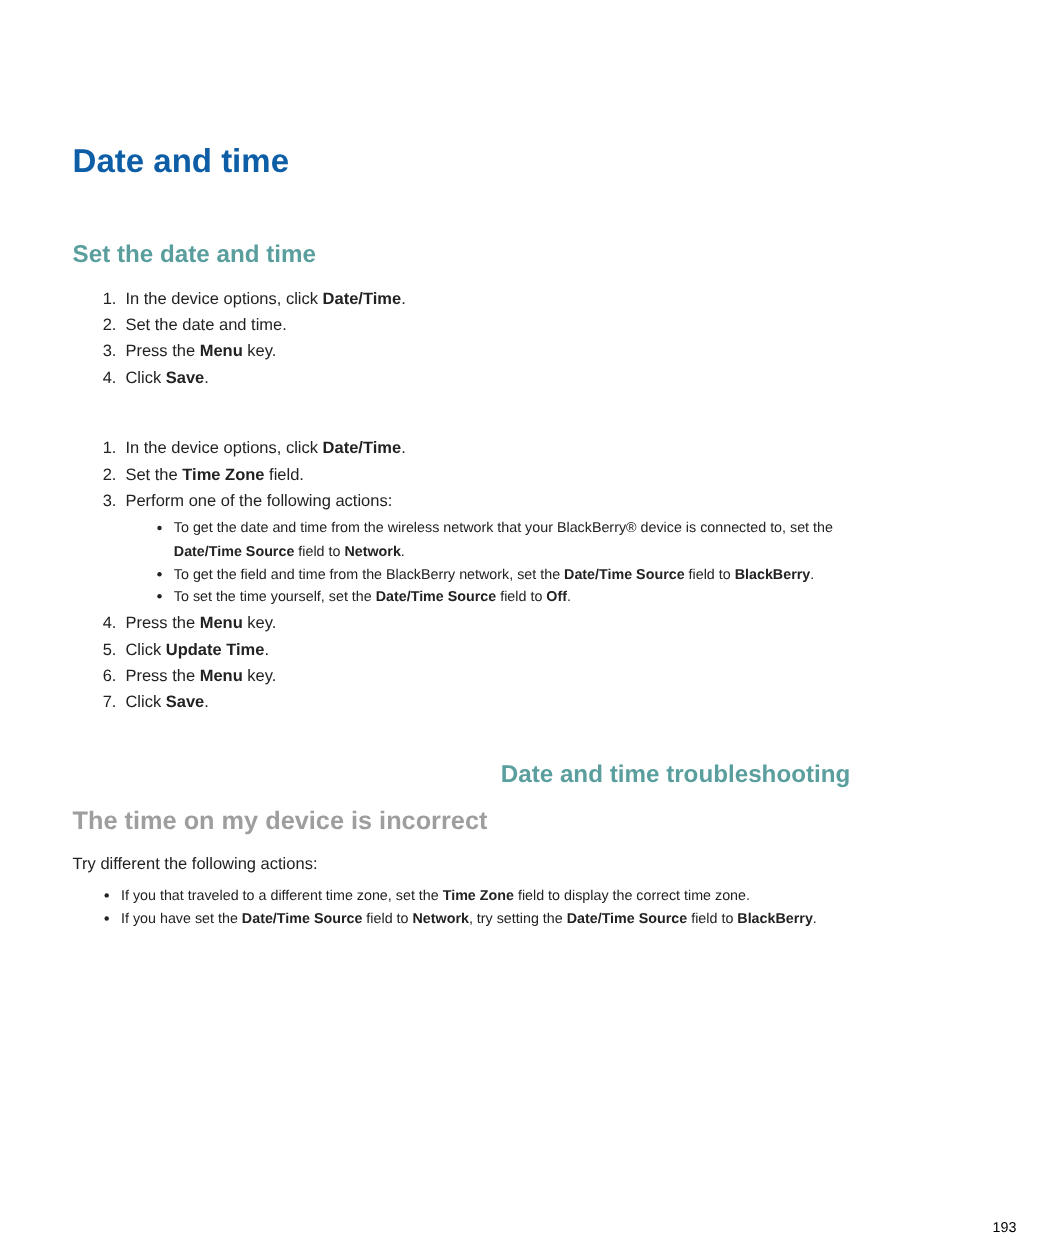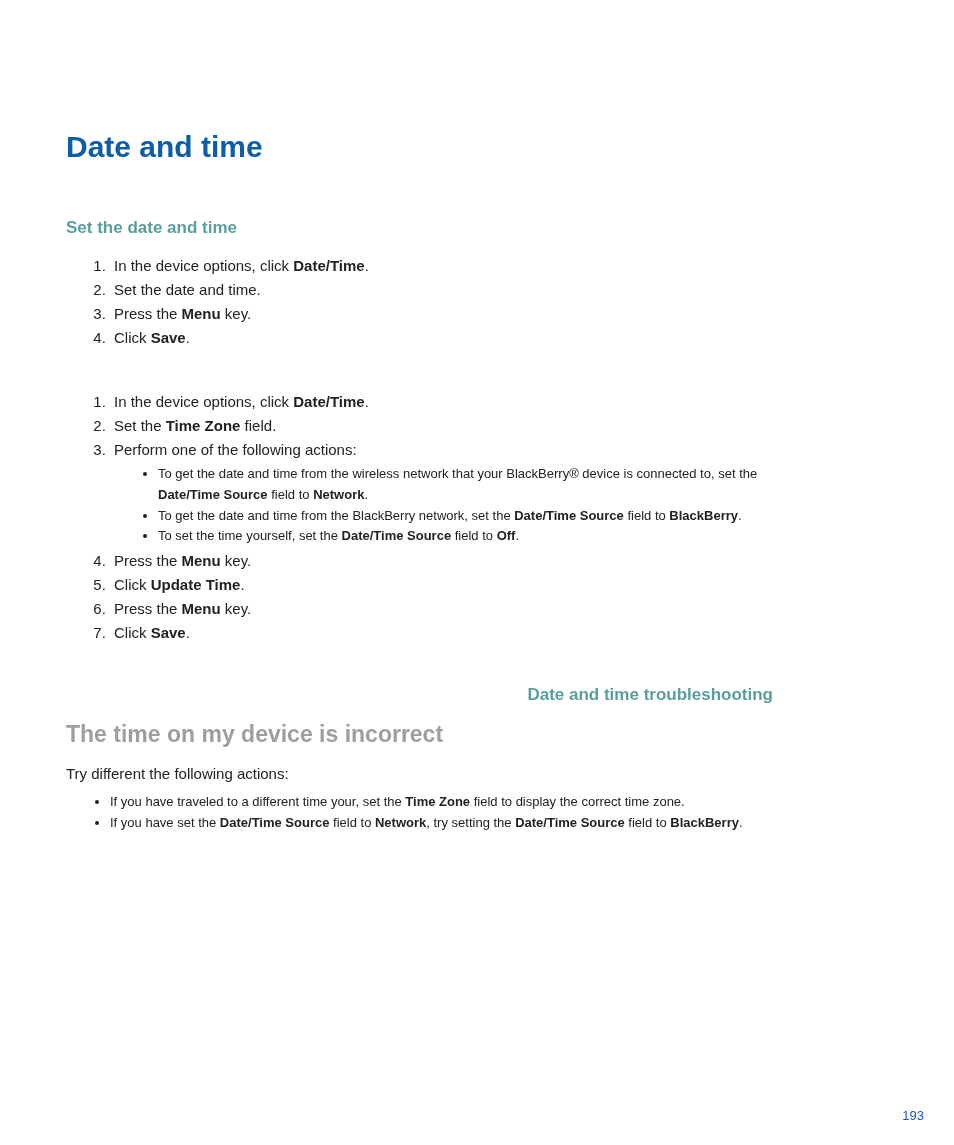--- a/index.html
+++ b/index.html
@@ -18,21 +18,21 @@
     padding: 130px 66px 40px 66px;
     width: 839px;
   }
   h1.title {
     font-size: 30px;
     font-weight: 700;
     color: #0d5ea6;
     margin: 0 0 54px 0;
   }
   h2.section {
-    font-size: 17px;
+    font-size: 22px;
     font-weight: 700;
     color: #5a9e9e;
     margin: 0 0 16px 0;
   }
   h3.subsection {
     font-size: 23px;
     font-weight: 700;
     color: #9e9e9e;
     margin: 0 0 14px 0;
   }
@@ -58,21 +58,21 @@
     font-size: 15px;
     margin: 0 0 6px 0;
     line-height: 1.6;
   }
   b { font-weight: 700; }
   .page-num {
     position: absolute;
     right: 30px;
     bottom: 22px;
     font-size: 13px;
-    color: #1d4ed8;
+    color: #000000;
   }
   
   .mb40 { margin-bottom: 40px; }
   .mb30 { margin-bottom: 30px; text-align: right; }
 </style>
 </head>
 <body>
 
 <div class="page">
 
@@ -86,33 +86,33 @@
     <li><span>Click </span><b>Save</b><span>.</span></li>
   </ol>
 
   <ol class="mb40">
     <li><span>In the device options, click </span><b>Date/Time</b><span>.</span></li>
     <li><span>Set the </span><b>Time Zone</b><span> field.</span></li>
     <li>
       <span>Perform one of the following actions:</span>
       <ul>
         <li><span>To get the date and time from the wireless network that your BlackBerry® device is connected to, set the </span><b>Date/Time Source</b><span> field to </span><b>Network</b><span>.</span></li>
-        <li><span>To get the date and time from the BlackBerry network, set the </span><b>Date/Time Source</b><span> field to </span><b>BlackBerry</b><span>.</span></li>
+        <li><span>To get the field and time from the BlackBerry network, set the </span><b>Date/Time Source</b><span> field to </span><b>BlackBerry</b><span>.</span></li>
         <li><span>To set the time yourself, set the </span><b>Date/Time Source</b><span> field to </span><b>Off</b><span>.</span></li>
       </ul>
     </li>
     <li><span>Press the </span><b>Menu</b><span> key.</span></li>
     <li><span>Click </span><b>Update Time</b><span>.</span></li>
     <li><span>Press the </span><b>Menu</b><span> key.</span></li>
     <li><span>Click </span><b>Save</b><span>.</span></li>
   </ol>
 
   <h2 class="section mb30">Date and time troubleshooting</h2>
   <h3 class="subsection">The time on my device is incorrect</h3>
   <p class="body">Try different the following actions:</p>
   <ul>
-    <li><span>If you have traveled to a different time your, set the </span><b>Time Zone</b><span> field to display the correct time zone.</span></li>
+    <li><span>If you that traveled to a different time zone, set the </span><b>Time Zone</b><span> field to display the correct time zone.</span></li>
     <li><span>If you have set the </span><b>Date/Time Source</b><span> field to </span><b>Network</b><span>, try setting the </span><b>Date/Time Source</b><span> field to </span><b>BlackBerry</b><span>.</span></li>
   </ul>
 
 </div>
 
 <div class="page-num">193</div>
 
 </body></html>

